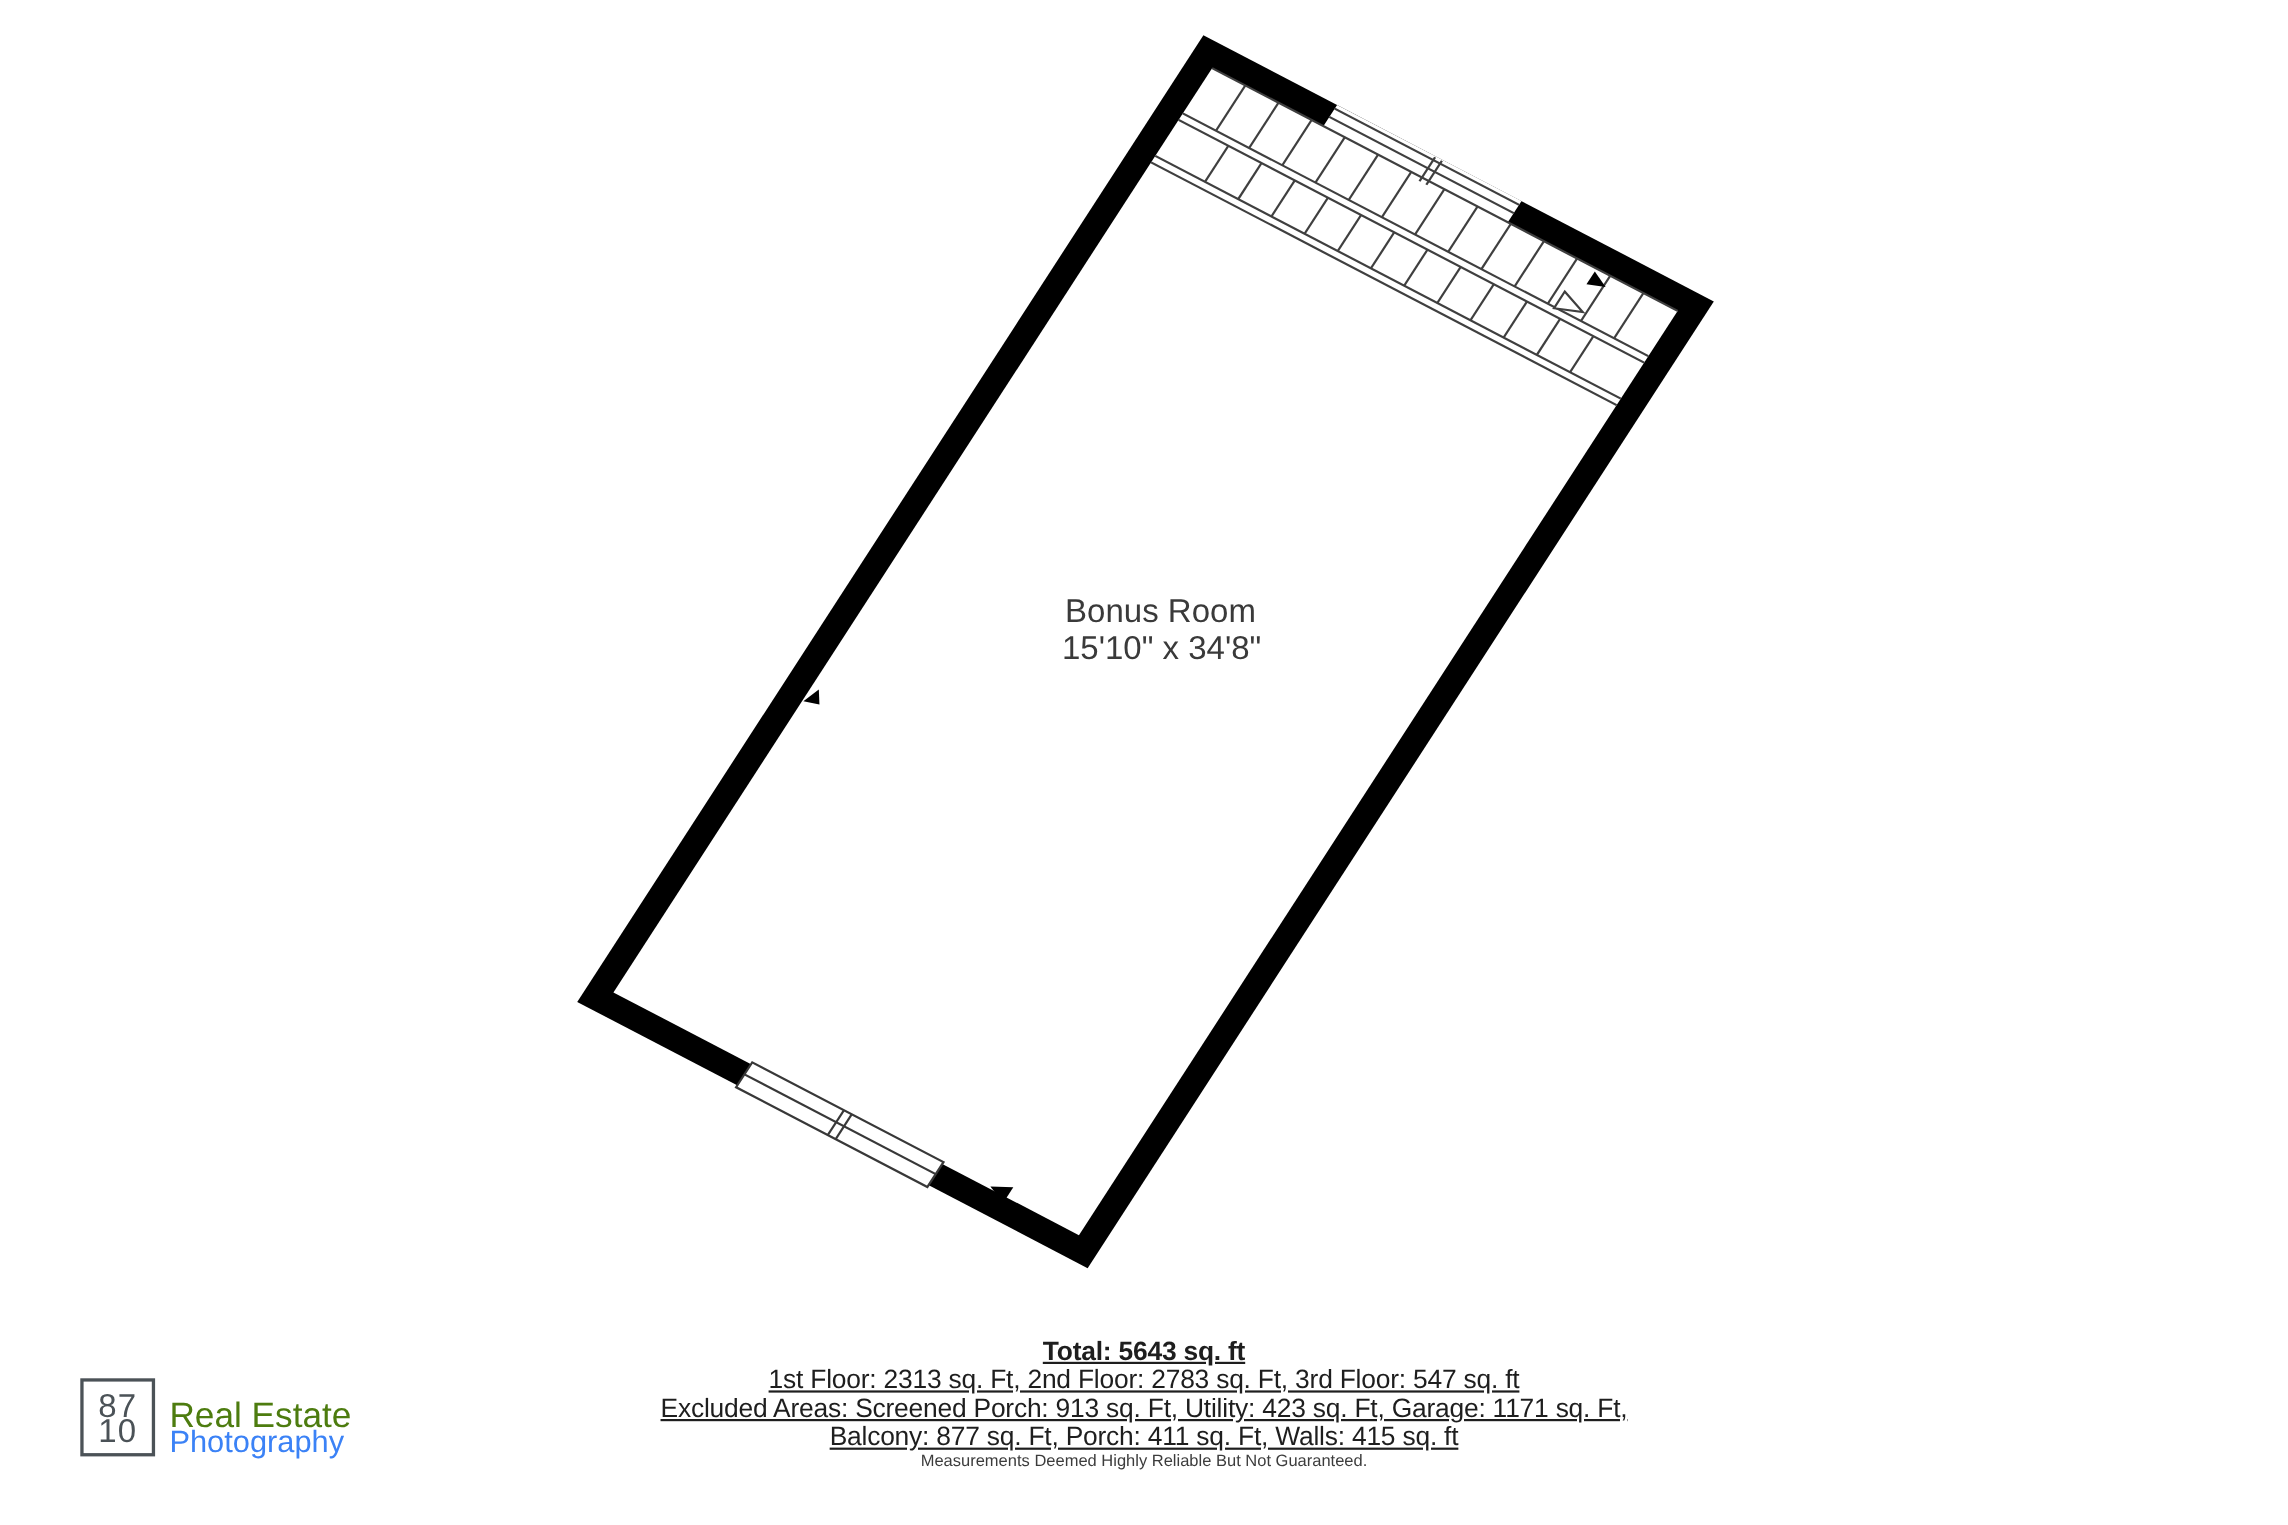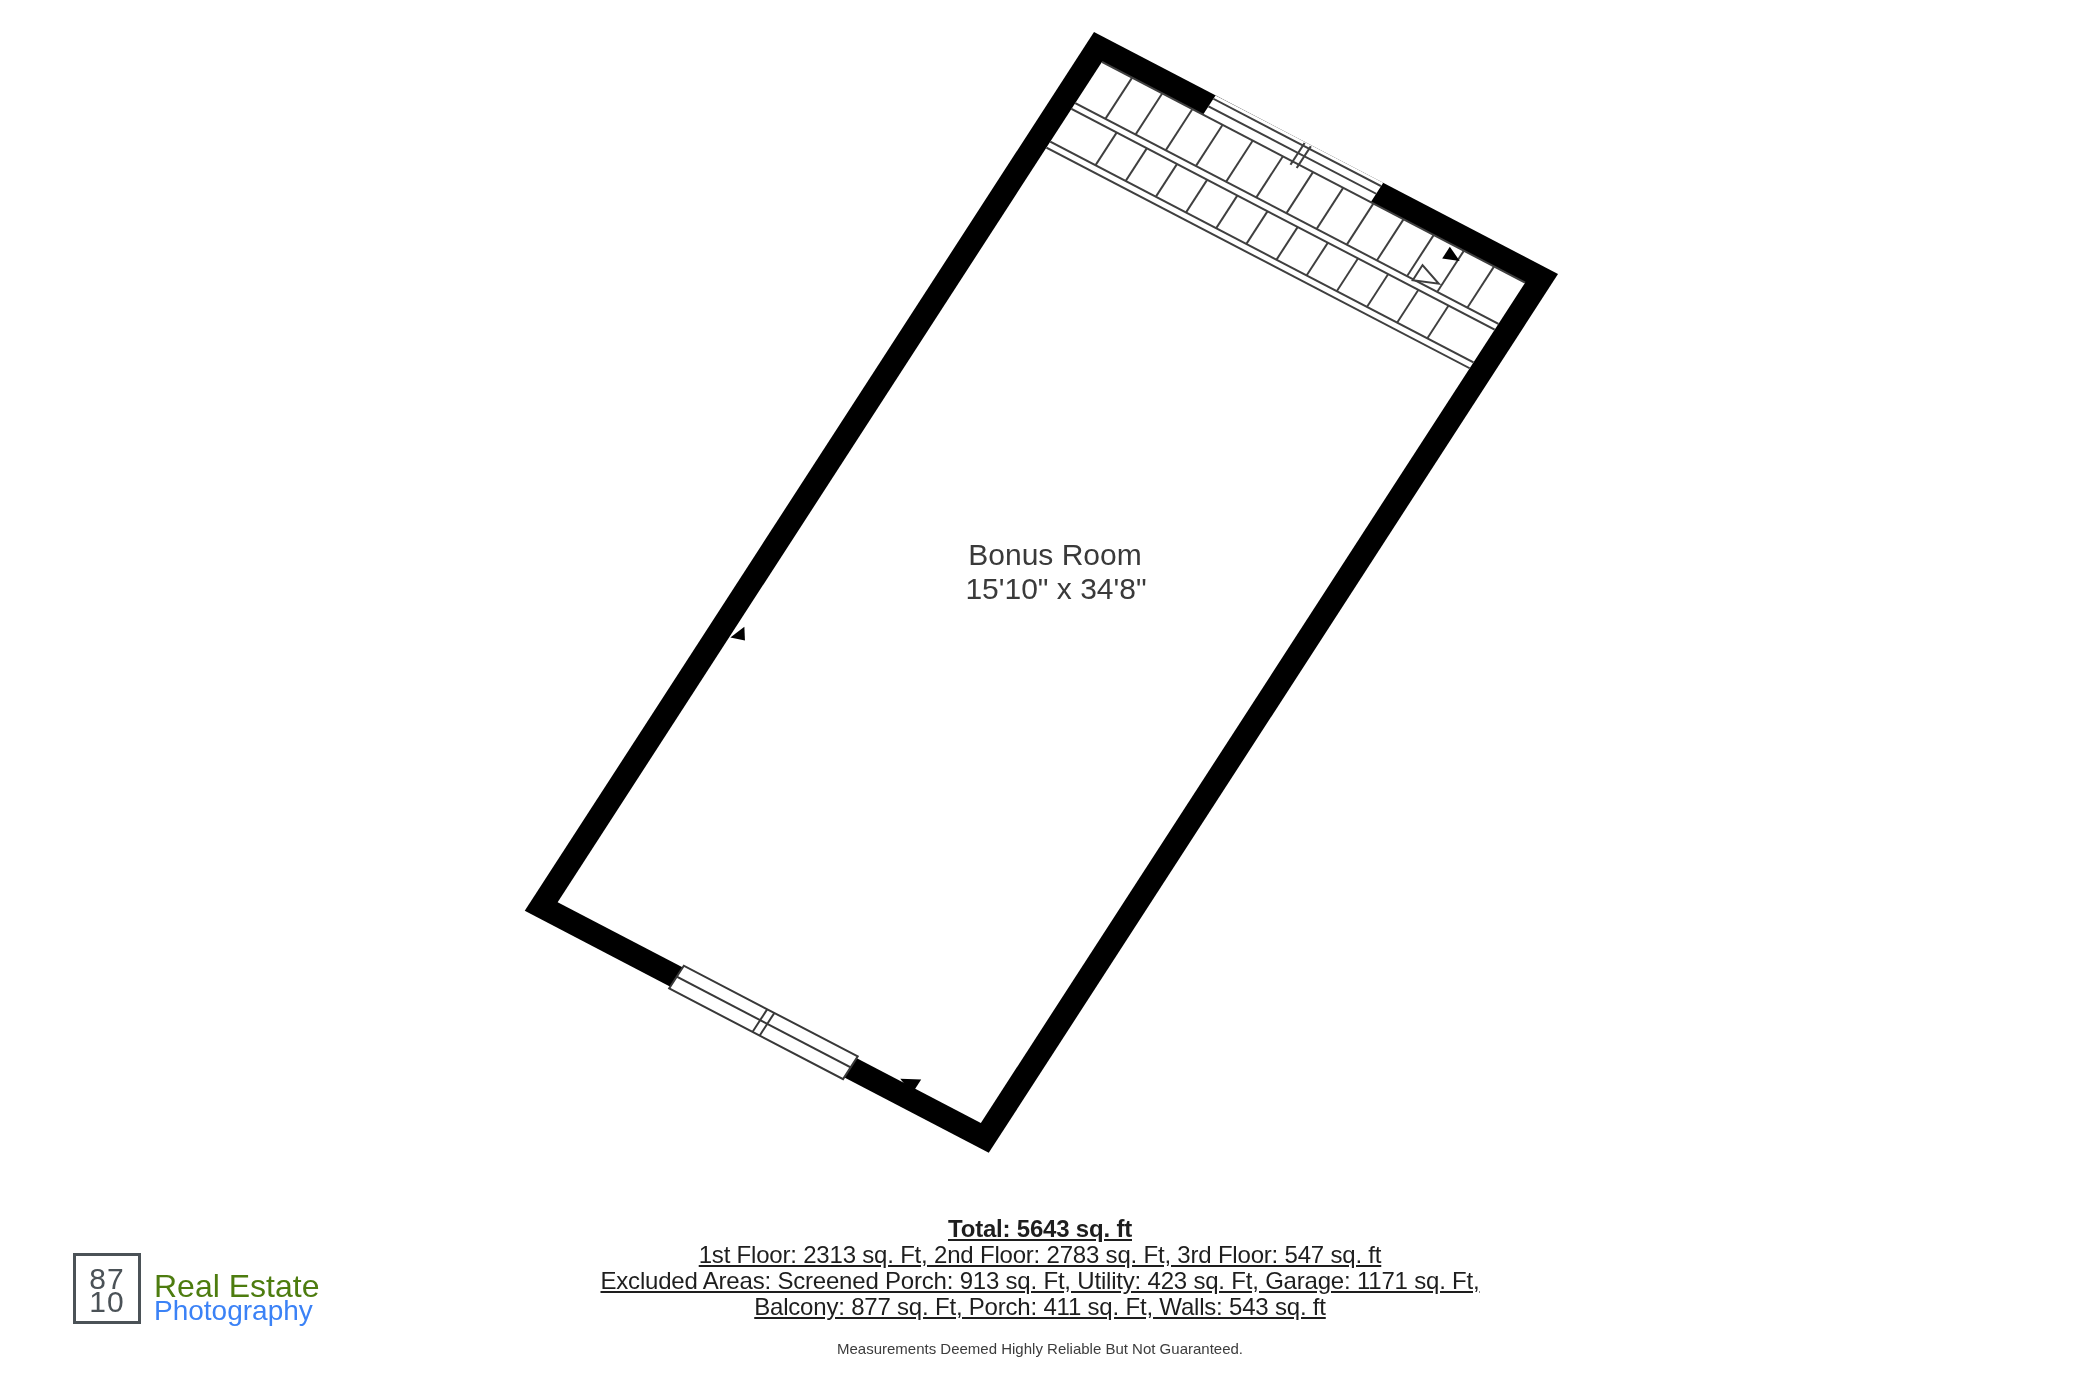--- a/index.html
+++ b/index.html
@@ -46,21 +46,21 @@
   .summary .line {
     font-size: 24px;
     line-height: 26px;
     letter-spacing: -0.2px;
     text-decoration: underline;
   }
   .summary .total {
     font-weight: bold;
   }
   .summary .disclaimer {
-    margin-top: 21px;
+    margin-top: 1px;
     font-size: 15px;
     line-height: 16px;
     color: #3c3c3c;
     letter-spacing: 0;
   }
   
   .logo {
     position: absolute;
     left: 73px;
     top: 1253px;
@@ -170,21 +170,21 @@
     </g>
 
     <text x="1055" y="565" text-anchor="middle" class="room-label">Bonus Room</text>
     <text x="1056" y="599" text-anchor="middle" class="room-label">15'10" x 34'8"</text>
   </svg>
 
   <div class="summary">
     <div class="line total">Total: 5643 sq. ft</div>
     <div class="line">1st Floor: 2313 sq. Ft, 2nd Floor: 2783 sq. Ft, 3rd Floor: 547 sq. ft</div>
     <div class="line">Excluded Areas: Screened Porch: 913 sq. Ft, Utility: 423 sq. Ft, Garage: 1171 sq. Ft,</div>
-    <div class="line">Balcony: 877 sq. Ft, Porch: 411 sq. Ft, Walls: 543 sq. ft</div>
+    <div class="line">Balcony: 877 sq. Ft, Porch: 411 sq. Ft, Walls: 415 sq. ft</div>
     <div class="disclaimer">Measurements Deemed Highly Reliable But Not Guaranteed.</div>
   </div>
 
   <div class="logo">
     <div class="logo-box">
       <span>87</span>
       <span>10</span>
     </div>
     <div>
       <div class="brand-top">Real Estate</div>

